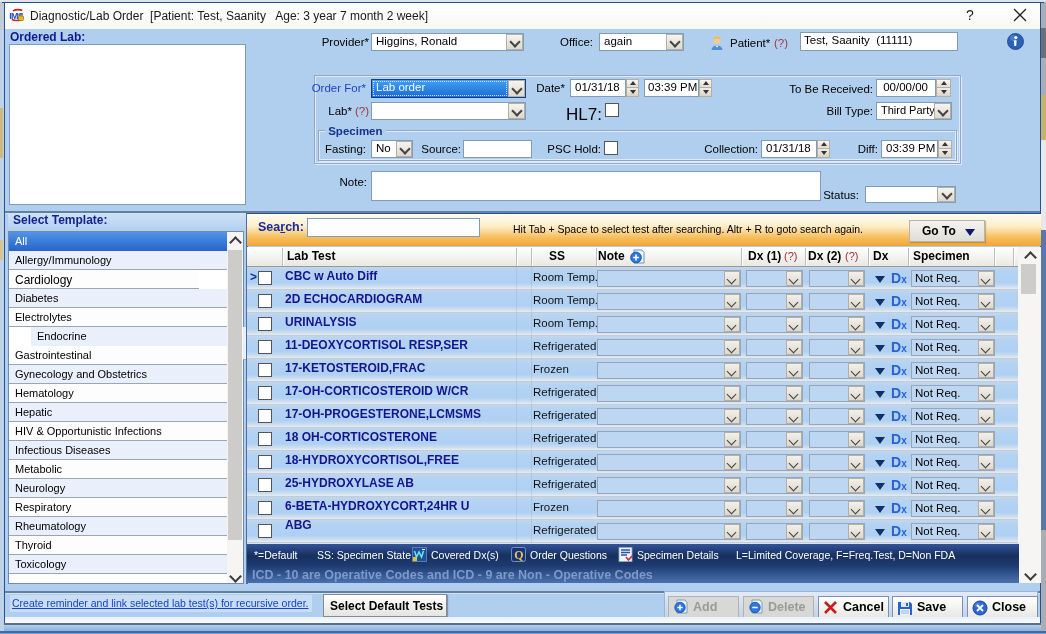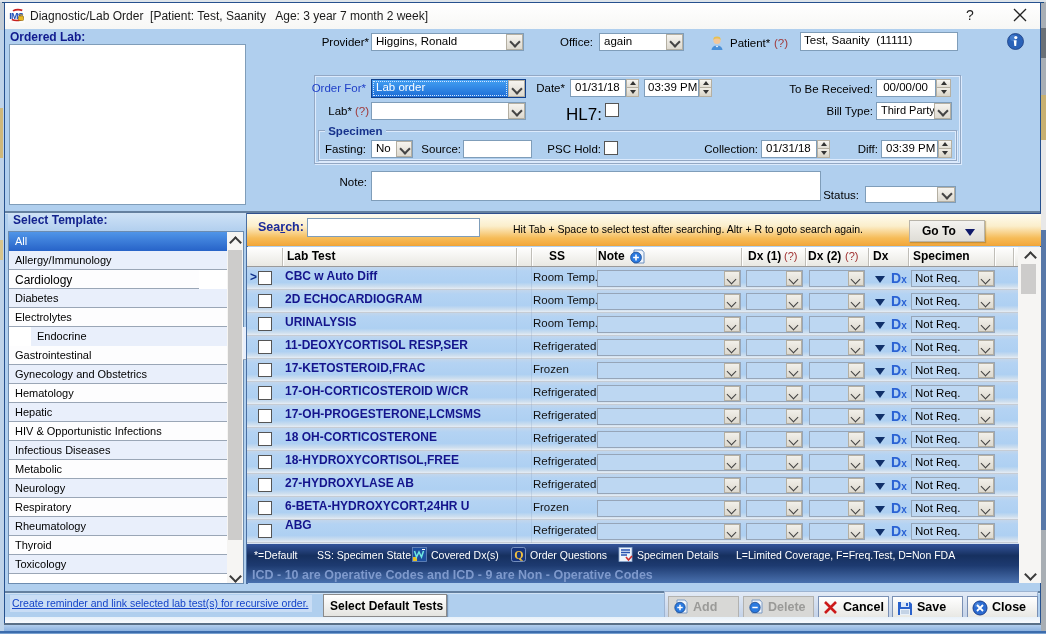--- a/index.html
+++ b/index.html
@@ -494,21 +494,21 @@
 <i style="position:absolute;left:875px;top:460px;border-left:5px solid transparent;border-right:5px solid transparent;border-top:7px solid #10306a;"></i>
 <span style="position:absolute;left:891px;top:454px;font-size:14px;font-weight:bold;color:#2a62d4;white-space:nowrap;">D<span style="position:static;font-size:10px;">x</span></span>
 <div style="position:absolute;left:911px;top:454px;width:84px;height:17px;background:#bdd7f2;border:1px solid #96a5b8;box-sizing:border-box;">
     <span style="position:absolute;left:3px;top:1px;font-size:11.5px;color:#000;">Not Req.</span>
     <span style="position:absolute;right:0;top:0;bottom:0;width:16px;background:linear-gradient(#f2f0ea,#ddd9cf);border:1px solid #b4afa2;box-sizing:border-box;">
       <i style="position:absolute;left:3px;top:4px;width:6px;height:6px;border-right:1.5px solid #404040;border-bottom:1.5px solid #404040;transform:rotate(45deg);"></i>
     </span>
   </div>
 <div style="position:absolute;left:247px;top:474px;width:771px;height:23px;background:linear-gradient(180deg,#c2d6ec 0%,#b4d3f3 18%,#aed0f2 70%,#cfdfee 90%,#e6edf5 100%);border-bottom:1px solid #c6ccd4;box-sizing:border-box;"></div>
 <div style="position:absolute;left:258px;top:478px;width:14px;height:14px;background:#fff;border:1px solid #555;box-sizing:border-box;"></div>
-<div class="lb" style="font-size:12px;color:#14148c;font-weight:bold;left:285px;top:477px;">27-HYDROXYLASE AB</div>
+<div class="lb" style="font-size:12px;color:#14148c;font-weight:bold;left:285px;top:477px;">25-HYDROXYLASE AB</div>
 <div class="lb" style="font-size:11.5px;color:#111;left:533px;top:478px;">Refrigerated</div>
 <div style="position:absolute;left:597px;top:477px;width:144px;height:17px;background:#bdd7f2;border:1px solid #96a5b8;box-sizing:border-box;">
     <span style="position:absolute;right:0;top:0;bottom:0;width:16px;background:linear-gradient(#f2f0ea,#ddd9cf);border:1px solid #b4afa2;box-sizing:border-box;">
       <i style="position:absolute;left:3px;top:4px;width:6px;height:6px;border-right:1.5px solid #404040;border-bottom:1.5px solid #404040;transform:rotate(45deg);"></i>
     </span>
   </div>
 <div style="position:absolute;left:746px;top:477px;width:57px;height:17px;background:#bdd7f2;border:1px solid #96a5b8;box-sizing:border-box;">
     <span style="position:absolute;right:0;top:0;bottom:0;width:16px;background:linear-gradient(#f2f0ea,#ddd9cf);border:1px solid #b4afa2;box-sizing:border-box;">
       <i style="position:absolute;left:3px;top:4px;width:6px;height:6px;border-right:1.5px solid #404040;border-bottom:1.5px solid #404040;transform:rotate(45deg);"></i>
     </span>

